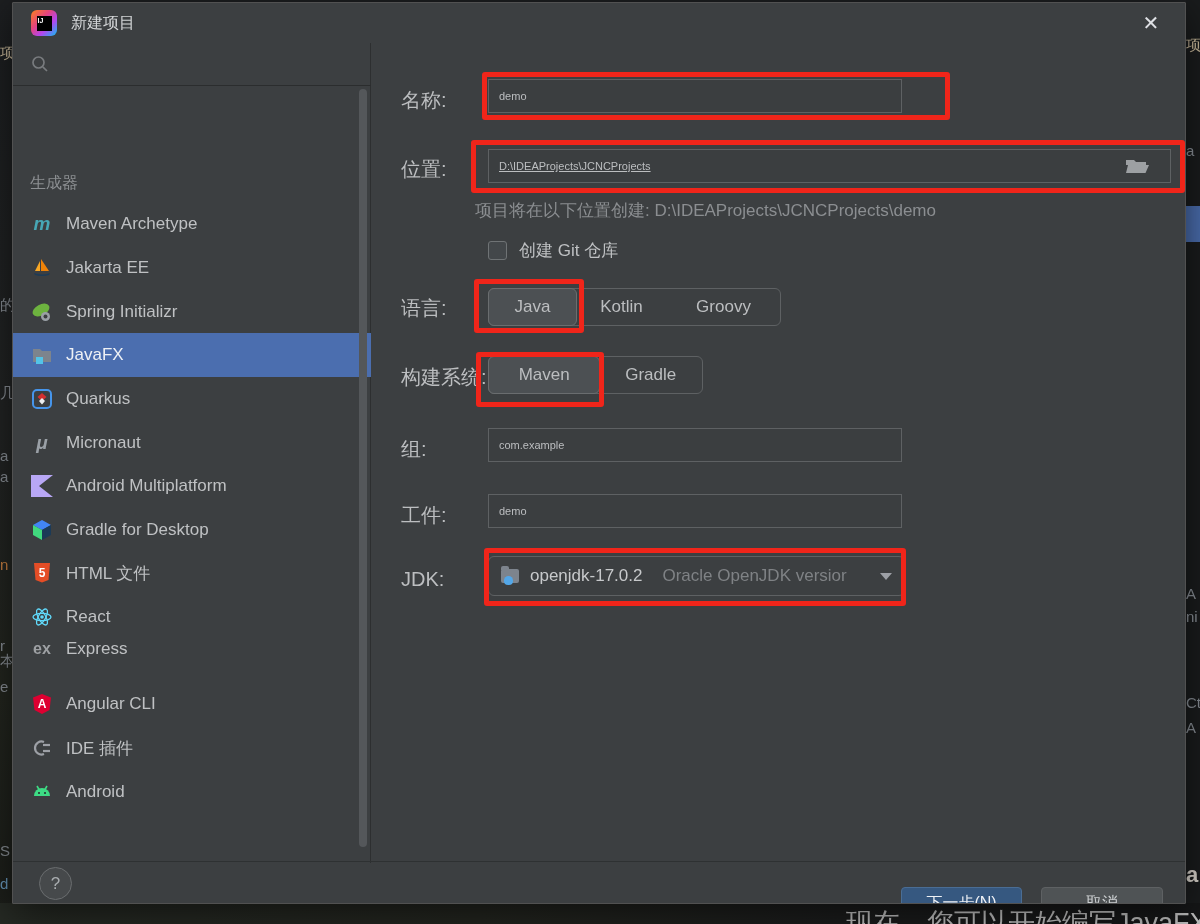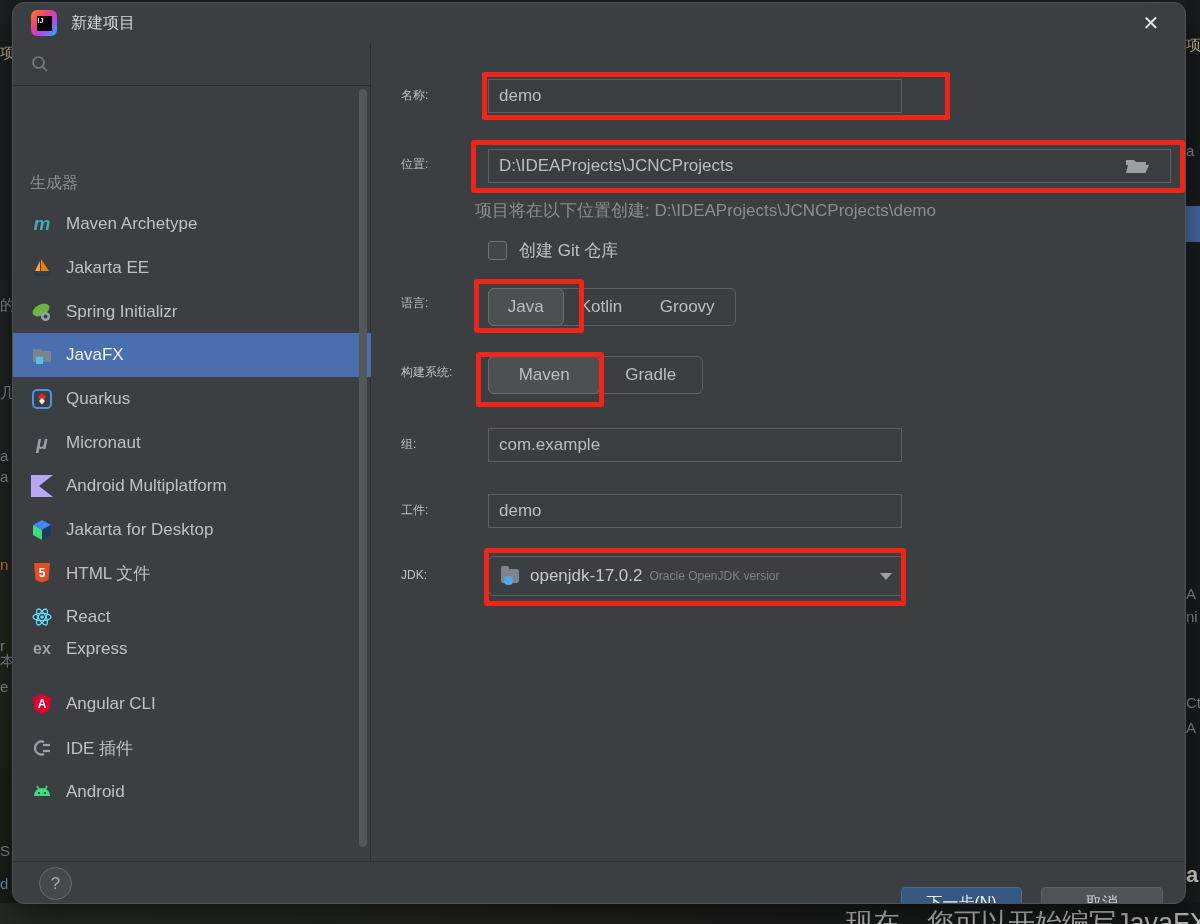--- a/index.html
+++ b/index.html
@@ -19,21 +19,21 @@
   .frag.big { font-size:22px; font-weight:bold; color:#ddd8d0; }
   .frag.cream { color:#c9b99b; }
   #right-blue-bar { position:absolute; left:0; top:206px; width:14px; height:36px; background:#4b6eaf; }
   #bottom-back { position:absolute; left:0; top:903px; width:1200px; height:21px; z-index:1;
     background:linear-gradient(90deg,#262a24 0%,#23251f 40%,#1b1c1c 70%,#161718 100%); overflow:hidden; }
   #bottom-back-text { position:absolute; left:846px; top:2px; font-size:27px; color:#c2c2c2; white-space:nowrap; }
 
   
   #dialog {
     position:absolute; left:12px; top:2px; width:1174px; height:902px; z-index:2;
-    background:#3c3f41; border:1px solid #515151; border-radius:12px; overflow:hidden;
+    background:#3c3f41; border:1px solid #515151; border-radius:1px; overflow:hidden;
     box-shadow:0 8px 40px rgba(0,0,0,.6);
     color:#bcbec0;
   }
   
   #titlebar { position:absolute; left:0; top:0; width:100%; height:40px; }
   #app-logo { position:absolute; left:18px; top:7px; width:26px; height:26px; border-radius:6px;
     background:linear-gradient(135deg,#fc801d 0%,#e4447d 38%,#b345f1 66%,#07c3f2 100%);
     display:flex; align-items:center; justify-content:center; }
   #app-logo .inner { width:15px; height:15px; background:#000; display:flex; align-items:flex-start; justify-content:flex-start; }
   #app-logo .inner span { font-size:7px; font-weight:bold; color:#fff; line-height:8px; padding:1px; letter-spacing:0; }
@@ -64,51 +64,51 @@
     display:flex; align-items:center; justify-content:center; cursor:pointer; }
   .dlg-btn { position:absolute; top:25px; height:32px; border-radius:4px; font-size:16px;
     display:flex; align-items:center; justify-content:center; cursor:pointer; }
   #next-btn { left:888px; width:121px; background:#365880; border:1px solid #4a6d94; color:#eef1f5; }
   #next-btn .ukey { text-decoration:underline; }
   #cancel-btn { left:1028px; width:122px; background:#4f5355; border:1px solid #5e6163; color:#cdd0d2; }
   #footer { }
 
   
   #form { position:absolute; left:359px; top:40px; width:815px; height:820px; }
-  .flabel { position:absolute; left:29px; font-size:12px; color:#bcbec0; }
+  .flabel { position:absolute; left:29px; font-size:20px; color:#bcbec0; }
   .text-field { position:absolute; left:116px; width:414px; height:34px; background:#3b3e40;
-    border:1px solid #5e6163; color:#bcbec0; font-size:17px; padding:0 10px; outline:none; }
-  #location-field { width:683px; padding-right:40px; }
+    border:1px solid #5e6163; color:#bcbec0; font-size:11px; padding:0 10px; outline:none; }
+  #location-field { width:683px; padding-right:40px;text-decoration:underline; }
   #folder-btn { position:absolute; left:752px; top:112px; width:26px; height:22px; cursor:pointer; }
   #location-hint { position:absolute; left:103px; top:156px; font-size:17px; color:#8b8e91; }
   #git-row { position:absolute; left:116px; top:196px; display:flex; align-items:center; cursor:pointer; }
   #git-checkbox { width:19px; height:19px; border:1.5px solid #6f7375; border-radius:3px; background:#43474a; }
   #git-label { margin-left:12px; font-size:17px; color:#bfc1c3; }
 
   .seg-group { position:absolute; left:116px; height:38px; display:flex; align-items:stretch;
     border:1px solid #5e6163; border-radius:6px; }
   .seg { display:flex; align-items:center; justify-content:center; font-size:17px; color:#bcbec0; cursor:pointer; }
   .seg.selected { background:#4c5053; border:1px solid #6a6d6f; border-radius:6px; margin:-1px; }
-  #language-group { top:245px; width:248px; }
+  #language-group { top:245px; width:293px; }
   #language-group .seg:nth-child(1){ width:89px; }
   #language-group .seg:nth-child(2){ width:91px; }
   #language-group .seg:nth-child(3){ width:113px; }
   #build-group { top:313px; width:215px; }
   #build-group .seg:nth-child(1){ width:115px; }
   #build-group .seg:nth-child(2){ width:105px; }
 
   #jdk-combo { position:absolute; left:116px; top:513px; width:417px; height:40px;
     border:1px solid #5e6163; border-radius:6px; display:flex; align-items:center;
     padding:0 12px; cursor:pointer; }
   #jdk-icon { position:relative; width:20px; height:18px; margin-right:9px; flex:0 0 20px; }
   #jdk-folder { position:absolute; left:0; top:2px; width:18px; height:14px; background:#7d848d; border-radius:2px; }
   #jdk-folder:before { content:""; position:absolute; left:0; top:-3px; width:8px; height:4px; background:#7d848d; border-radius:2px 2px 0 0; }
   #jdk-cup { position:absolute; left:3px; bottom:0px; width:9px; height:9px; background:#53a7e8; border-radius:50% 50% 45% 45%; }
   #jdk-value { font-size:17px; color:#c7c9cb; white-space:nowrap; }
-  #jdk-detail { font-size:12px; color:#7f8285; margin-left:7px; white-space:nowrap; overflow:hidden; flex:1 1 auto; }
+  #jdk-detail { font-size:17px; color:#7f8285; margin-left:20px; white-space:nowrap; overflow:hidden; flex:1 1 auto; }
   #jdk-arrow { width:0; height:0; margin-left:6px; border-left:6px solid transparent; border-right:6px solid transparent;
     border-top:7px solid #9da0a6; flex:0 0 auto; }
 
   
   .annotation { position:absolute; border:5px solid #f0251a; border-radius:3px; pointer-events:none; z-index:5; }
   #ann-name { left:469px; top:69px; width:468px; height:48px; }
   #ann-location { left:458px; top:137px; width:714px; height:53px; }
   #ann-language { left:461px; top:276px; width:110px; height:54px; }
   #ann-build { left:463px; top:349px; width:128px; height:55px; }
   #ann-jdk { left:471px; top:545px; width:422px; height:58px; }
@@ -237,21 +237,21 @@
         </div>
 
         <div class="gen-item" style="top:421px">
           <span class="gen-icon">
             <svg width="22" height="22" viewBox="0 0 22 22">
               <polygon points="11,1 20,6 11,11 2,6" fill="#4285f4"></polygon>
               <polygon points="2,6 11,11 11,21 2,16" fill="#41d97e"></polygon>
               <polygon points="20,6 11,11 11,21 20,16" fill="#1b3a57"></polygon>
             </svg>
           </span>
-          <span>Jakarta for Desktop</span>
+          <span>Gradle for Desktop</span>
         </div>
 
         <div class="gen-item" style="top:464px">
           <span class="gen-icon">
             <svg width="22" height="22" viewBox="0 0 22 22">
               <polygon points="3,1 19,1 17.5,18 11,20.5 4.5,18" fill="#e44d26"></polygon>
               <text x="11" y="15" text-anchor="middle" font-size="12" font-weight="bold" fill="#fff" font-family="Liberation Sans, sans-serif">5</text>
             </svg>
           </span>
           <span>HTML 文件</span>

